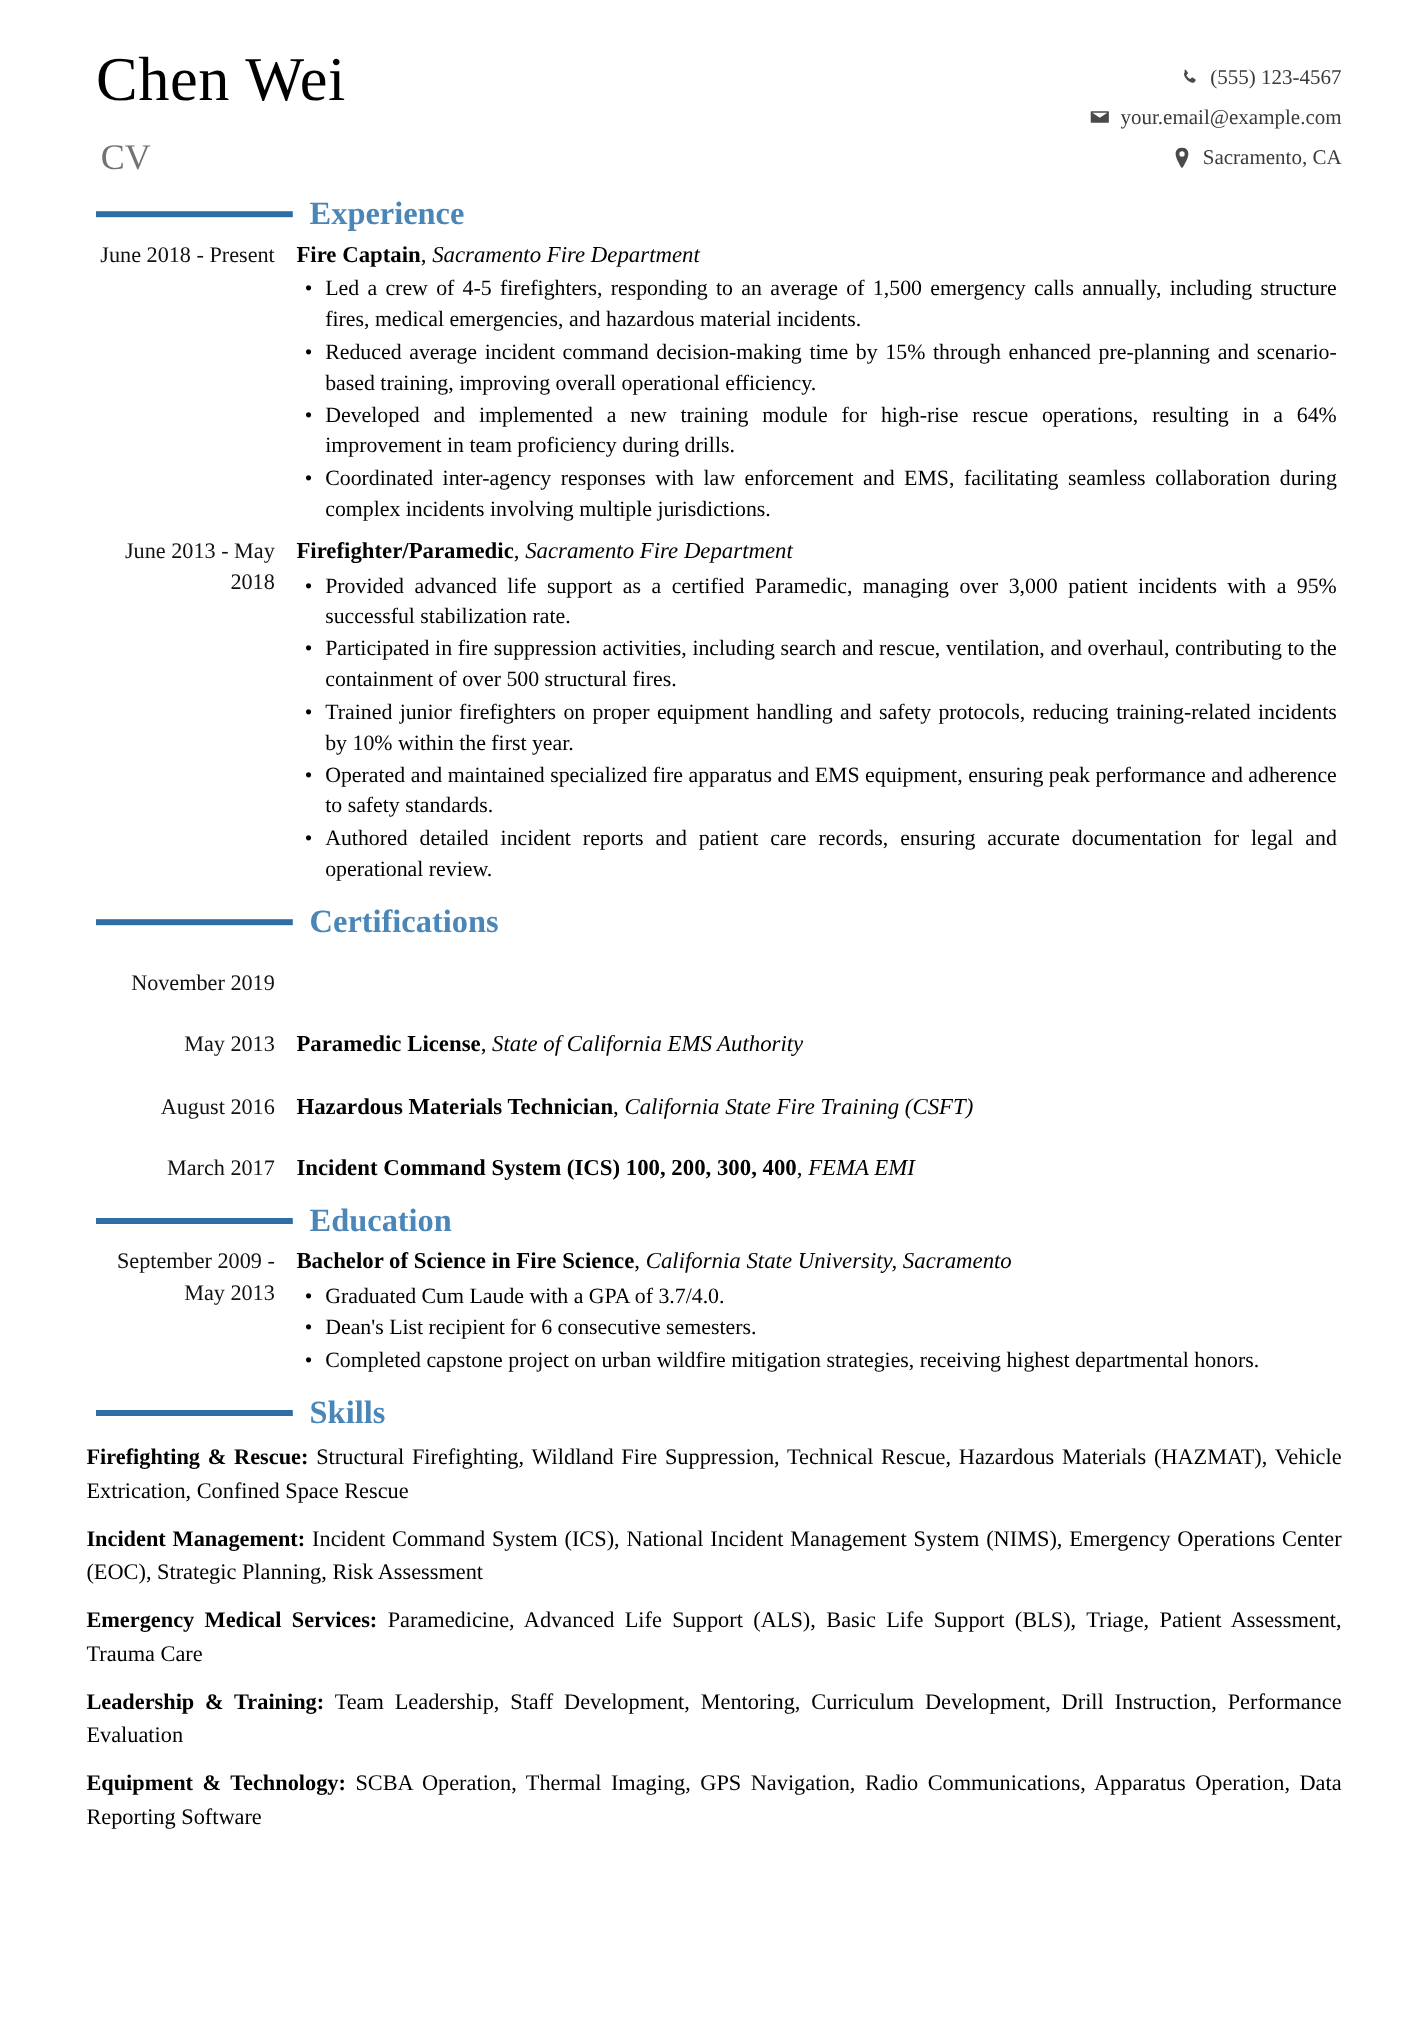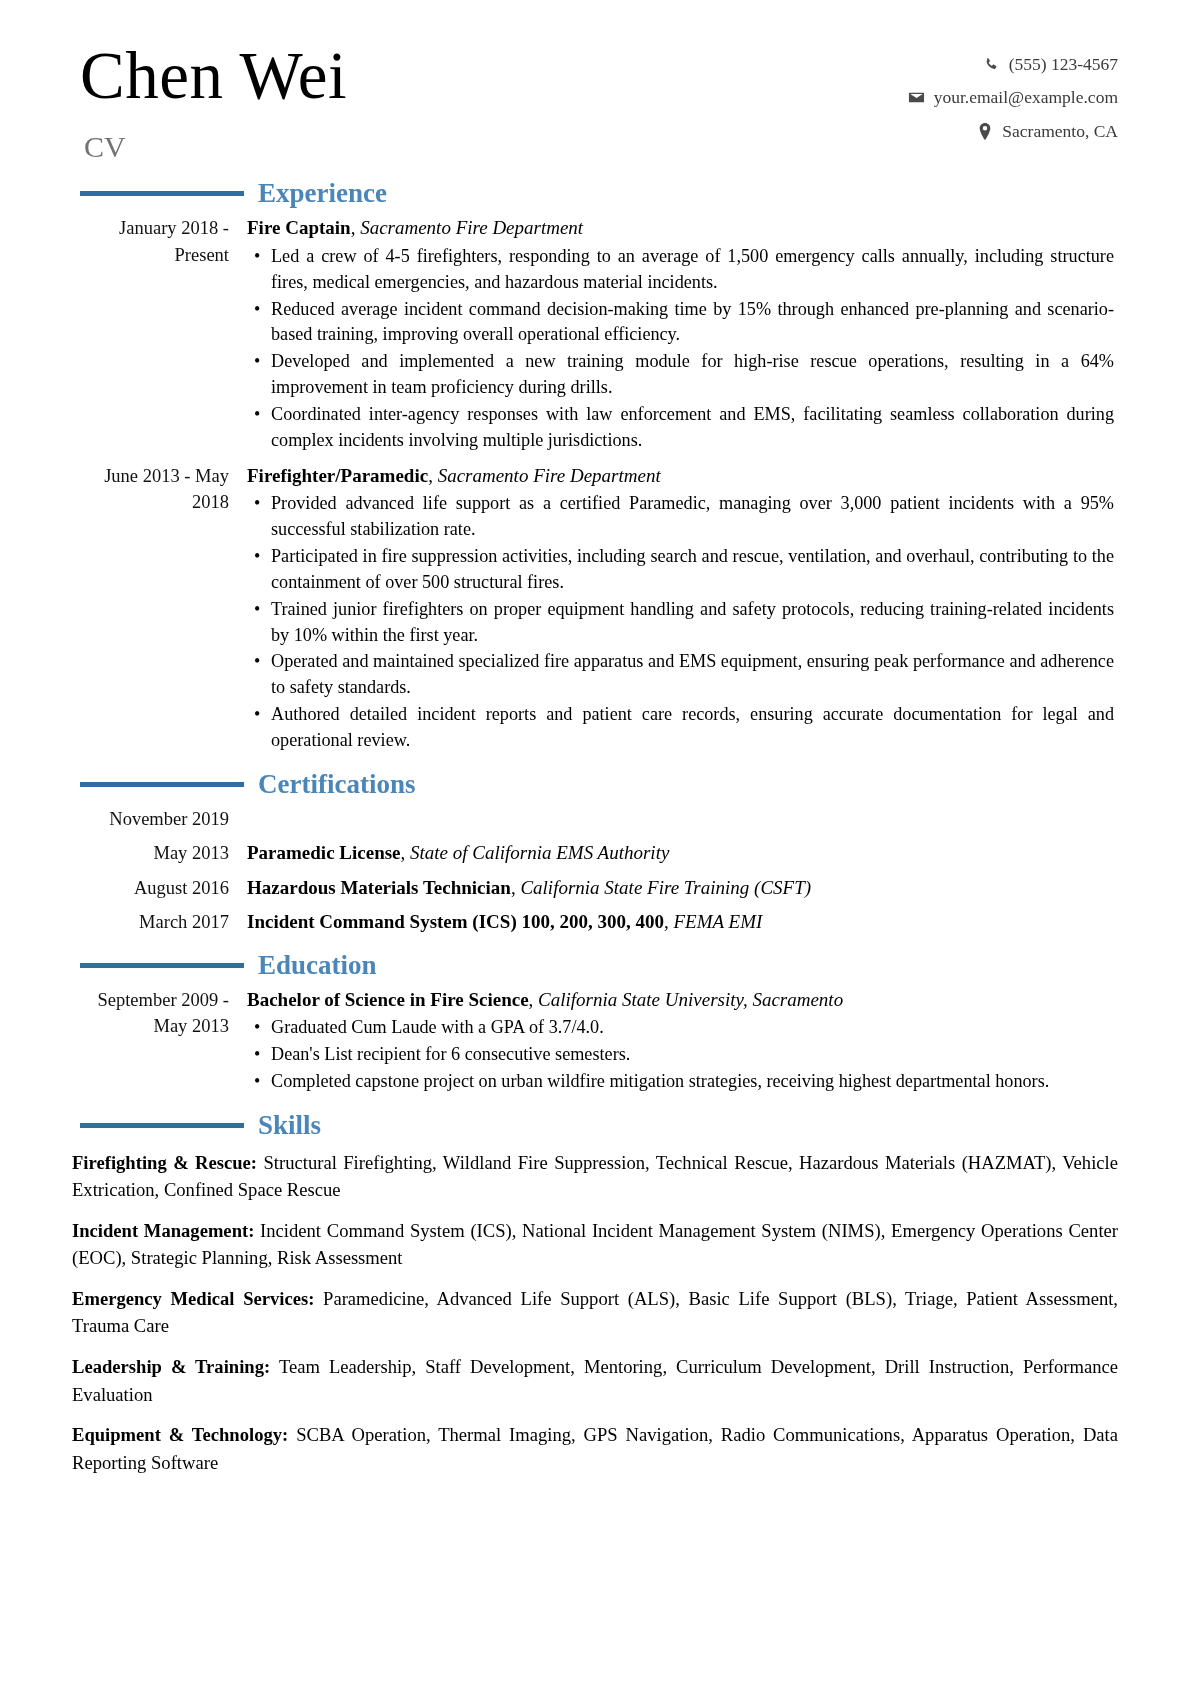--- a/index.html
+++ b/index.html
@@ -24,21 +24,21 @@
 
   
   .header {
     display: flex;
     align-items: flex-start;
     justify-content: space-between;
     padding-left: 8px;
   }
   .name-block { padding-top: 2px; }
   .name {
-    font-size: 67px;
+    font-size: 52px;
     line-height: 1.05;
     font-weight: 400;
     color: #000;
     letter-spacing: 0.5px;
   }
   .subtitle {
     font-size: 30px;
     color: #737373;
     margin-top: 20px;
     padding-left: 4px;
@@ -132,21 +132,21 @@
   }
   ul.bullets li::before {
     content: "\2022";
     position: absolute;
     left: -17px;
     top: 0;
     font-size: 18px;
   }
 
   
-  .cert-row { margin-top: 8px; }
+  .cert-row { margin-top: 25px; }
   .cert-row .entry-title { font-size: 19px; }
 
   
   .skills { margin-top: 10px; }
   .skill-line {
     font-size: 18.6px;
     line-height: 1.48;
     margin-bottom: 13px;
     text-align: justify;
     hyphens: auto;
@@ -190,21 +190,21 @@
       </div>
     </div>
   </div>
 
   <div class="section-head">
     <div class="rule"></div>
     <div class="section-title">Experience</div>
   </div>
 
   <div class="entry">
-    <div class="entry-date">January 2018 - Present</div>
+    <div class="entry-date">June 2018 - Present</div>
     <div class="entry-body">
       <div class="entry-title">
         <b>Fire Captain</b><span>, </span><i>Sacramento Fire Department</i>
       </div>
       <ul class="bullets">
         <li>Led a crew of 4-5 firefighters, responding to an average of 1,500 emergency calls annually, including structure fires, medical emergencies, and hazardous material incidents.</li>
         <li>Reduced average incident command decision-making time by 15% through enhanced pre-planning and scenario-based training, improving overall operational efficiency.</li>
         <li>Developed and implemented a new training module for high-rise rescue operations, resulting in a 64% improvement in team proficiency during drills.</li>
         <li>Coordinated inter-agency responses with law enforcement and EMS, facilitating seamless collaboration during complex incidents involving multiple jurisdictions.</li>
       </ul>

